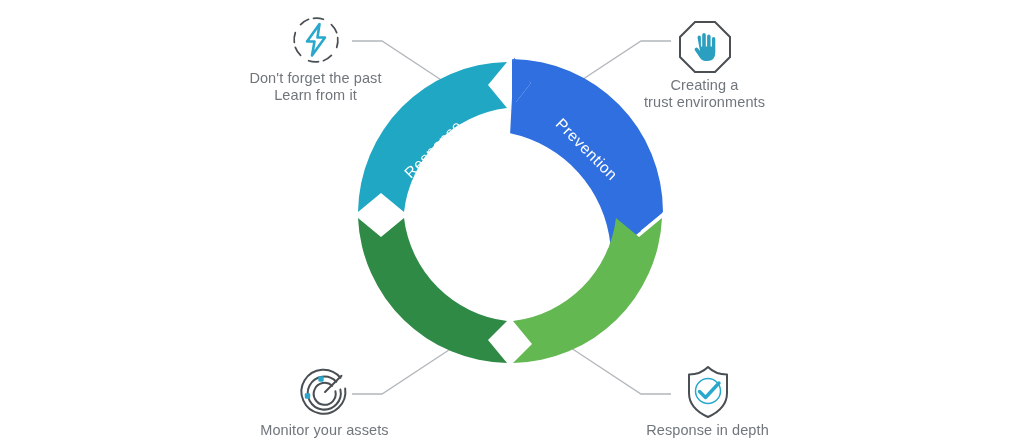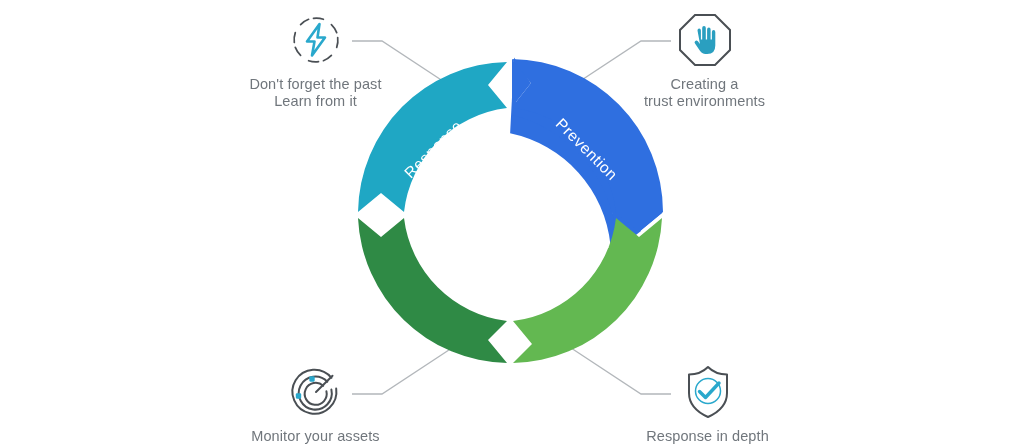--- a/index.html
+++ b/index.html
@@ -11,21 +11,21 @@
   }
   #stage{position:relative;width:1024px;height:447px;}
 
   
   .connector{position:absolute;}
 
   
   .node{position:absolute;display:flex;flex-direction:column;align-items:center;}
   .node .icon{width:60px;height:60px;display:block;}
   .node .caption{
-    margin-top:6px;
+    margin-top:0;
     color:#70767c;
     font-size:14.5px;
     line-height:17px;
     text-align:center;
     white-space:pre-line;
     letter-spacing:.1px;
   }
 
   
   #wheel{position:absolute;left:355px;top:57px;width:310px;height:310px;}
@@ -137,31 +137,31 @@
         <path d="M45.4 45.4 A21.8 21.8 0 0 1 37.4 50.7"></path>
         <path d="M32.5 51.7 A21.8 21.8 0 0 1 22.6 50.7"></path>
         <path d="M14.6 45.4 A21.8 21.8 0 0 1 9.3 37.4"></path>
         <path d="M8.3 32.5 A21.8 21.8 0 0 1 9.3 22.6"></path>
       </g>
       <path d="M33.5 14 L21 31.5 H28.5 L26 45.5 L39 27.5 H31.5 Z" fill="none" stroke="#29a8cc" stroke-width="2.6" stroke-linejoin="round" stroke-linecap="round"></path>
     </svg>
     <div class="caption" style="color: rgb(112, 118, 124);">Don't forget the past<br>Learn from it</div>
   </div>
 
-  <div class="node" style="left:612px;top:10px;width:185px;align-items:center;">
+  <div class="node" style="left:612px;top:17px;width:185px;align-items:center;">
     <svg class="icon" viewBox="0 0 60 60">
       <polygon points="20,5 40,5 55,20 55,40 40,55 20,55 5,40 5,20" fill="none" stroke="#4a4f54" stroke-width="2"></polygon>
       <g fill="#2a9fc0">
         <path d="M22.5 20.5 q0-2 1.7-2 q1.7 0 1.7 2 v9 h1.3 v-11.5 q0-2 1.8-2 q1.8 0 1.8 2 v11.5 h1.3 v-10 q0-2 1.75-2 q1.75 0 1.75 2 v10 h1.3 v-7.5 q0-1.9 1.7-1.9 q1.7 0 1.7 1.9 v13.5 q0 8.6 -8.1 8.6 q-4.6 0 -7.1 -3.2 l-5.1 -7.3 q-1.1 -1.6 0.3 -2.7 q1.4 -1.1 2.6 0.4 l2.1 2.6 Z"></path>
       </g>
     </svg>
     <div class="caption" style="color: rgb(112, 118, 124);">Creating a<br>trust environments</div>
   </div>
 
-  <div class="node" style="left:223px;top:362px;width:185px;justify-content:flex-end;">
+  <div class="node" style="left:232px;top:362px;width:185px;justify-content:flex-end;">
     <svg class="icon" viewBox="0 0 60 60">
       <g fill="none" stroke="#4a4f54" stroke-width="2" stroke-linecap="round">
         <path d="M45.5 15.8 A22 22 0 1 0 50.2 26.6"></path>
         <path d="M41.3 19.8 A16.5 16.5 0 1 0 45.4 27.6"></path>
         <path d="M37.2 23.8 A11 11 0 1 0 40.4 29.3"></path>
         <path d="M30 30 L46.5 13.8"></path>
       </g>
       <rect x="23.3" y="14.3" width="5.4" height="5.4" rx="1.1" fill="#29a8cc"></rect>
       <rect x="9.8" y="31.3" width="5.4" height="5.4" rx="1.1" fill="#29a8cc"></rect>
     </svg>

